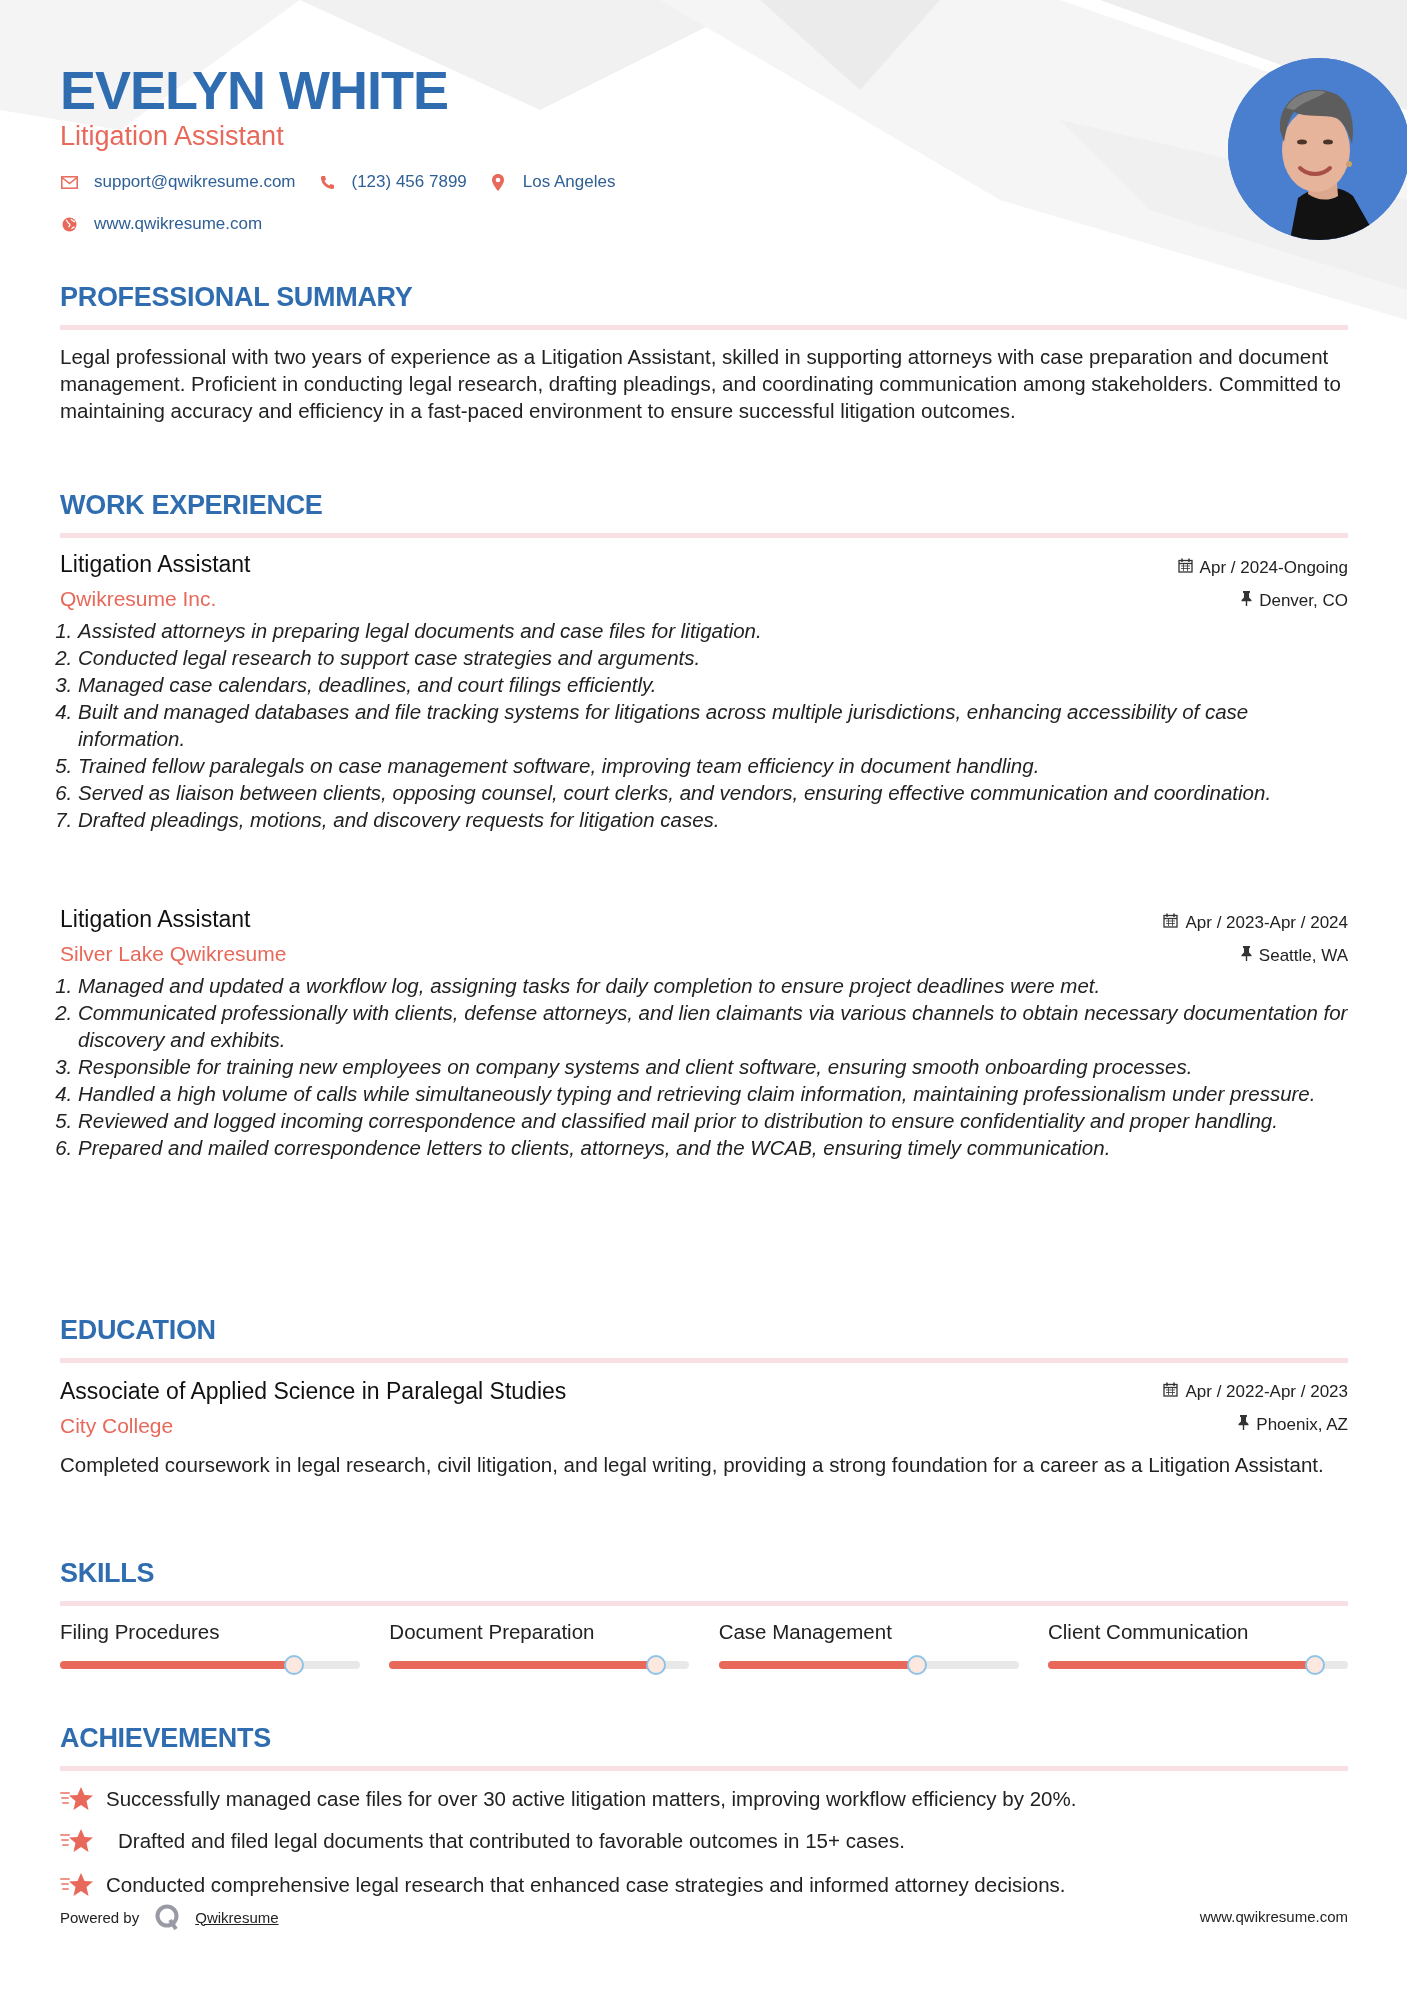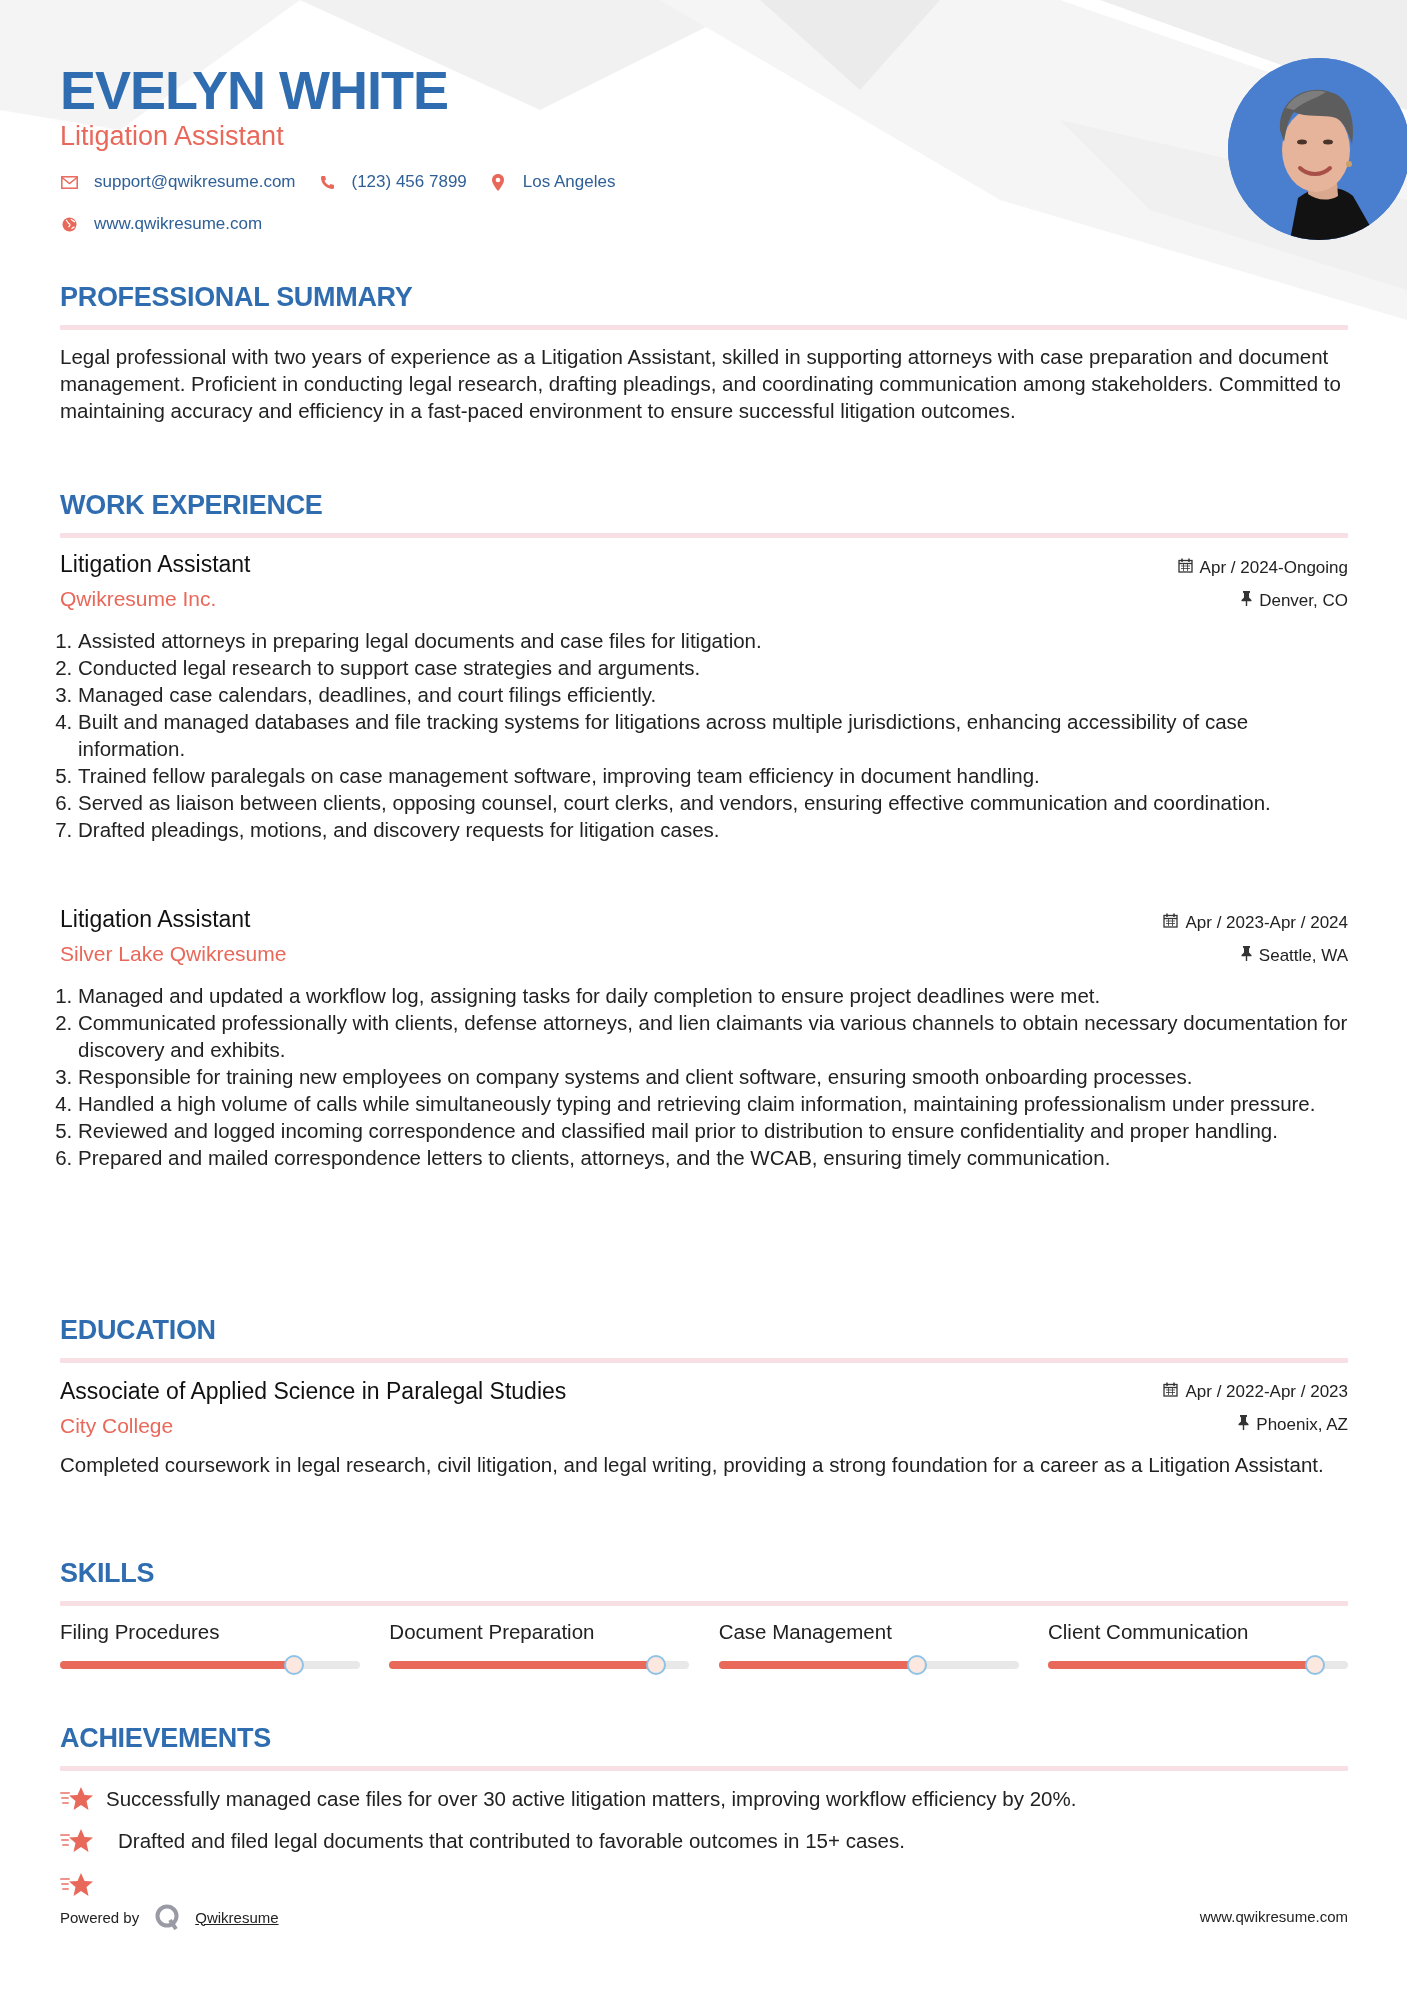--- a/index.html
+++ b/index.html
@@ -27,21 +27,21 @@
 
   .para { position: absolute; left: 0; width: 1290px; font-size: 20.5px; line-height: 27px; color: #222; }
 
   .job { position: absolute; left: 0; width: 1288px; }
   .job .jt { font-size: 23px; color: #111; line-height: 30px; }
   .job .co { margin-top: 6px; font-size: 21px; color: #e8685a; line-height: 28px; }
   .job .meta { position: absolute; right: 0; top: 0; text-align: right; font-size: 17px; color: #222; line-height: 20px; }
   .job .meta .m { display: flex; justify-content: flex-end; align-items: center; height: 20px; }
   .job .meta .m + .m { margin-top: 13px; }
   .job .meta .mic { margin-right: 7px; font-size: 15px; color: #333; }
-  .job ol { margin-top: 14px; padding-left: 18px; font-size: 20.5px; line-height: 27px; color: #222; }
+  .job ol { margin-top: 4px; padding-left: 18px; font-size: 20.5px; line-height: 27px; color: #222; font-style: italic; }
   .job ol li { padding-left: 0; }
 
   .skills { position: absolute; left: 0; width: 1288px; display: flex; justify-content: space-between; }
   .skill { width: 300px; }
   .skill .lbl { font-size: 20.5px; color: #222; line-height: 26px; }
   .skill .track { margin-top: 16px; position: relative; height: 8px; background: #e8e8e8; border-radius: 4px; }
   .skill .fill { position: absolute; left: 0; top: 0; height: 8px; background: #e8685a; border-radius: 4px; }
   .skill .knob { position: absolute; top: -6px; width: 20px; height: 20px; border-radius: 50%; border: 2.5px solid #8ec3e8; background: #fde8e0; margin-left: -10px; }
 
   .ach { position: absolute; left: 0; width: 1288px; }
@@ -308,20 +308,21 @@
       </span>
       <span>Drafted and filed legal documents that contributed to favorable outcomes in 15+ cases.</span>
     </div>
     <div class="row">
       <span class="star">
         <svg width="34" height="28" viewBox="0 0 34 28">
             <path d="M1 8h8M2 13h6M3 18h5" stroke="#e8685a" stroke-width="2" stroke-linecap="round" opacity="0.7"></path>
             <polygon points="21,2 24.5,10 33,10.5 26.5,16 28.5,25 21,20 13.5,25 15.5,16 9,10.5 17.5,10" fill="#e8685a"></polygon>
           </svg>
       </span>
+      <span>Conducted comprehensive legal research that enhanced case strategies and informed attorney decisions.</span>
     </div>
   </div>
 
   <div class="footer">
     <div class="left">
       <span>Powered by</span>
       <span class="qlogo">
         <svg width="26" height="26" viewBox="0 0 26 26">
             <circle cx="12" cy="12" r="9.5" fill="none" stroke="#9a9aa5" stroke-width="4"></circle>
             <line x1="15" y1="16" x2="21" y2="25" stroke="#9a9aa5" stroke-width="4"></line>

